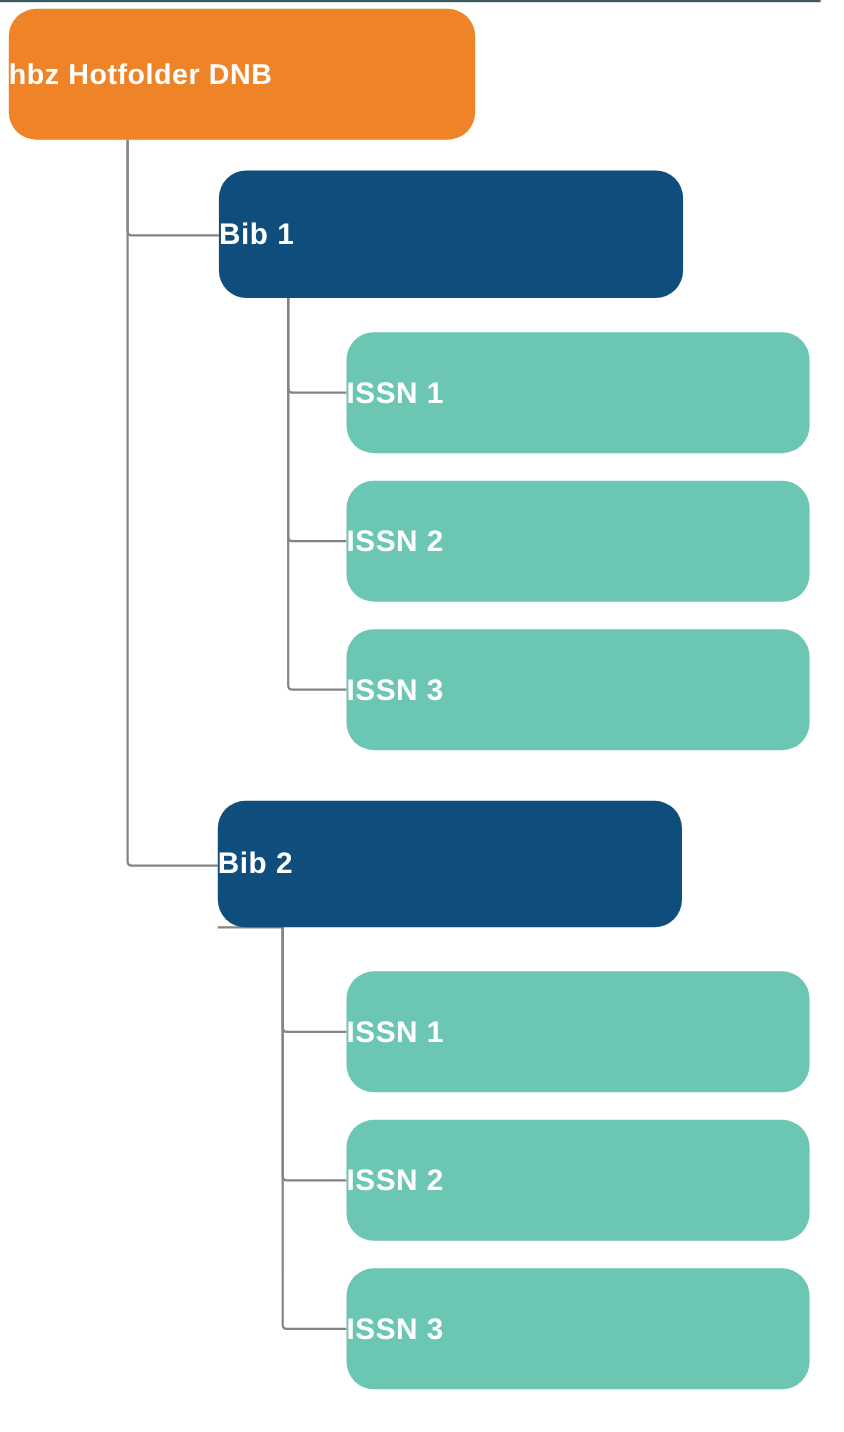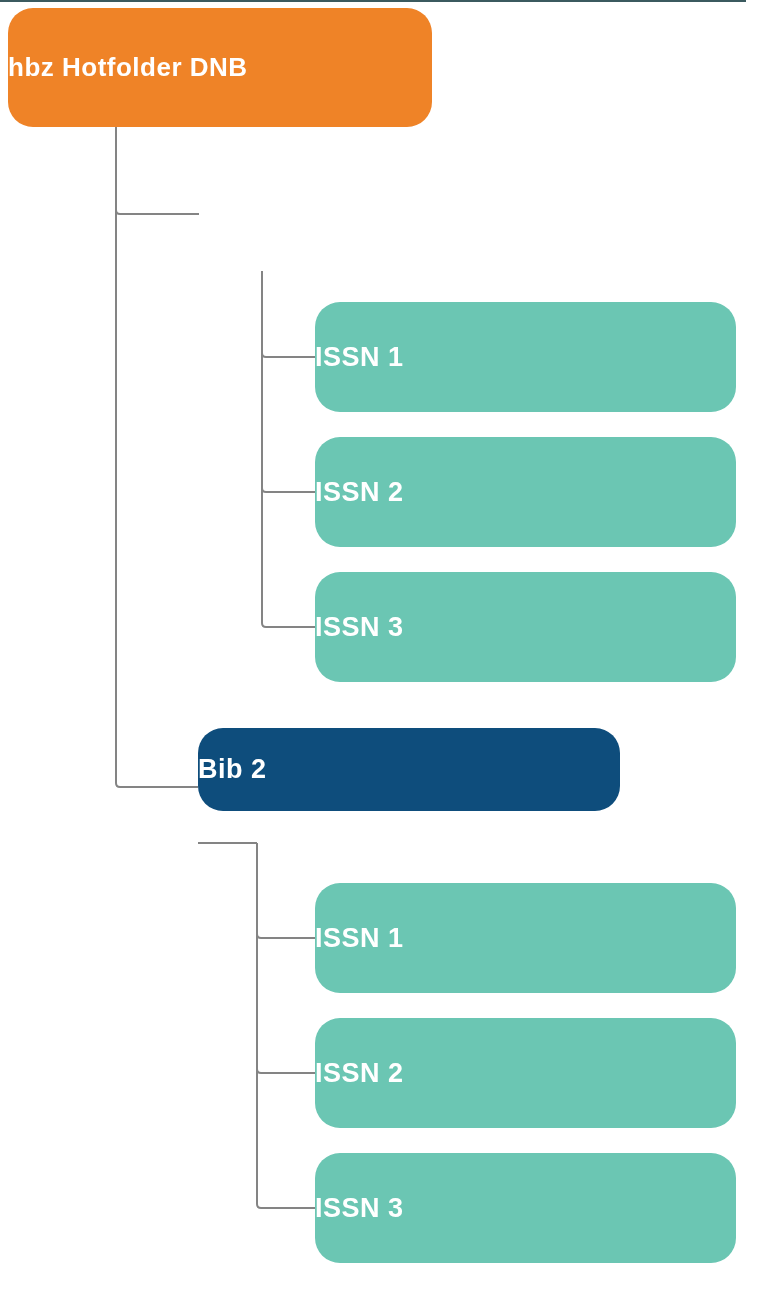--- a/index.html
+++ b/index.html
@@ -43,21 +43,21 @@
     font-weight: 700;
     font-size: 27px;
     letter-spacing: 0.5px;
     text-align: center;
   }
   #node-root       { left: 8px;   top: 8px;    width: 424px; height: 119px; font-size: 26px; }
   #node-bib1       { left: 199px; top: 155px;  width: 422px; height: 116px; }
   #node-bib1-issn1 { left: 315px; top: 302px;  width: 421px; height: 110px; }
   #node-bib1-issn2 { left: 315px; top: 437px;  width: 421px; height: 110px; }
   #node-bib1-issn3 { left: 315px; top: 572px;  width: 421px; height: 110px; }
-  #node-bib2       { left: 198px; top: 728px;  width: 422px; height: 83px; }
+  #node-bib2       { left: 198px; top: 728px;  width: 422px; height: 115px; }
   #node-bib2-issn1 { left: 315px; top: 883px;  width: 421px; height: 110px; }
   #node-bib2-issn2 { left: 315px; top: 1018px; width: 421px; height: 110px; }
   #node-bib2-issn3 { left: 315px; top: 1153px; width: 421px; height: 110px; }
 </style>
 </head>
 <body>
 
 <div class="canvas">
 
   <div class="top-hairline" style="background-color: rgb(59, 90, 95);"></div>
@@ -71,20 +71,23 @@
     <path d="M198 843 L257 843" stroke="#848484"></path>
     <path d="M257 843 L257 934 Q257 938 261 938 L315 938" stroke="#848484"></path>
     <path d="M257 843 L257 1069 Q257 1073 261 1073 L315 1073" stroke="#848484"></path>
     <path d="M257 843 L257 1204 Q257 1208 261 1208 L315 1208" stroke="#848484"></path>
   </svg>
 
   <div class="node" id="node-root" style="background-color: rgb(239, 131, 39);">
     <span>hbz Hotfolder DNB</span>
   </div>
 
+  <div class="node" id="node-bib1" style="background-color: rgb(14, 77, 124);">
+    <span>Bib 1</span>
+  </div>
 
   <div class="node" id="node-bib1-issn1" style="background-color: rgb(107, 198, 179);">
     <span>ISSN 1</span>
   </div>
 
   <div class="node" id="node-bib1-issn2" style="background-color: rgb(107, 198, 179);">
     <span>ISSN 2</span>
   </div>
 
   <div class="node" id="node-bib1-issn3" style="background-color: rgb(107, 198, 179);">

